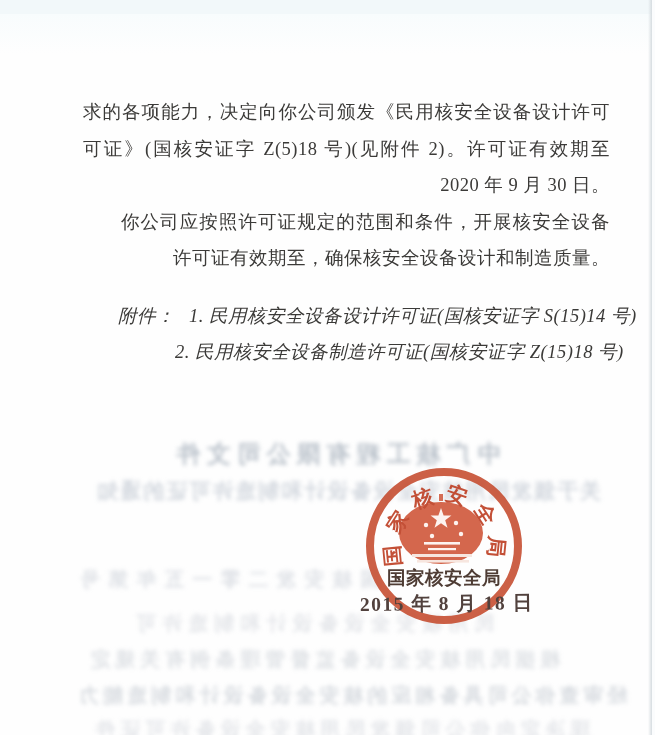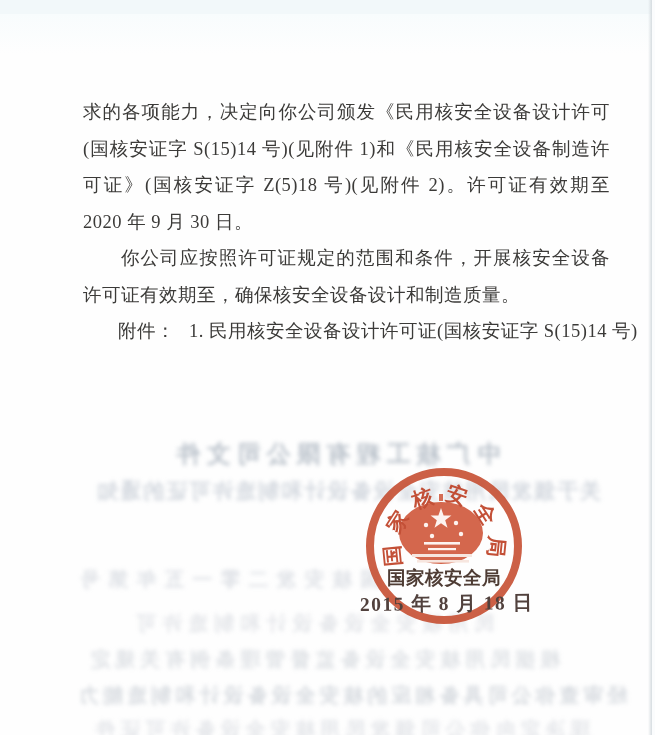--- a/index.html
+++ b/index.html
@@ -14,24 +14,24 @@
     background:linear-gradient(to bottom,#f8fcfd,rgba(255,255,255,0));}
   .edge-line{position:absolute;top:0;right:3px;width:4px;height:100%;
     background:linear-gradient(to right,rgba(214,220,224,0),#d6dce0);}
   .edge-white{position:absolute;top:0;right:0;width:3px;height:100%;background:#fbfcfd;}
 
   
   .doc-text{
     position:absolute;left:83px;top:94px;width:527px;
     font-size:18.5px;color:#3b3a38;letter-spacing:.5px;
   }
-  .line{height:36.5px;line-height:36.5px;white-space:nowrap;}
+  .line{height:36.5px;line-height:36.5px;white-space:nowrap;text-align:right;}
   .fill{text-align:justify;text-align-last:justify;white-space:normal;overflow:hidden;}
   .indent{text-indent:2.05em;}
-  .attach-block{}
+  .attach-block{margin-top:21px;font-style:italic;}
   .attach-row{height:36.5px;line-height:36.5px;padding-left:35px;white-space:nowrap;}
   .attach-row2{padding-left:92px;}
   .attach-label{margin-right:14px;}
 
   
   .bt{position:absolute;transform:scaleX(-1);filter:blur(2px);
       white-space:nowrap;pointer-events:none;font-weight:bold;}
   .bt-0{left:170px;top:438px;font-size:24px;letter-spacing:6px;color:rgba(118,134,152,.50);}
   .bt-1{left:95px; top:477px;font-size:21px;letter-spacing:2px;color:rgba(140,153,170,.38);}
   .bt-2{left:72px; top:566px;font-size:20px;letter-spacing:8px;color:rgba(150,160,175,.30);}
@@ -66,29 +66,31 @@
   <div class="bt bt-0">中广核工程有限公司文件</div>
   <div class="bt bt-1">关于颁发民用核安全设备设计和制造许可证的通知</div>
   <div class="bt bt-2">国核安发二零一五年第号</div>
   <div class="bt bt-3">民用核安全设备设计和制造许可</div>
   <div class="bt bt-4">根据民用核安全设备监督管理条例有关规定</div>
   <div class="bt bt-5">经审查你公司具备相应的核安全设备设计和制造能力</div>
   <div class="bt bt-6">现决定向你公司颁发民用核安全设备许可证件</div>
 
   <div class="doc-text">
     <div class="line fill">求的各项能力，决定向你公司颁发《民用核安全设备设计许可证》</div>
-    <div class="line fill">(国核安证字 S(15)14 号)(见附件 1)和《民用核安全设备制造许</div>
     <div class="line fill">可证》(国核安证字 Z(5)18 号)(见附件 2)。许可证有效期至</div>
     <div class="line">2020 年 9 月 30 日。</div>
     <div class="line fill indent">你公司应按照许可证规定的范围和条件，开展核安全设备设</div>
     <div class="line">许可证有效期至，确保核安全设备设计和制造质量。</div>
 
     <div class="attach-block">
       <div class="attach-row">
         <span class="attach-label">附件：</span><span>1. 民用核安全设备设计许可证(国核安证字 S(15)14 号)</span>
+      </div>
+      <div class="attach-row attach-row2">
+        <span>2. 民用核安全设备制造许可证(国核安证字 Z(15)18 号)</span>
       </div>
     </div>
   </div>
 
   <svg class="seal" viewBox="0 0 170 175" xmlns="http://www.w3.org/2000/svg">
     <g opacity="0.92">
 
       <circle cx="82" cy="80" r="74" fill="none" stroke="#c4492b" stroke-width="8" opacity="0.95"></circle>
 
       <g>

